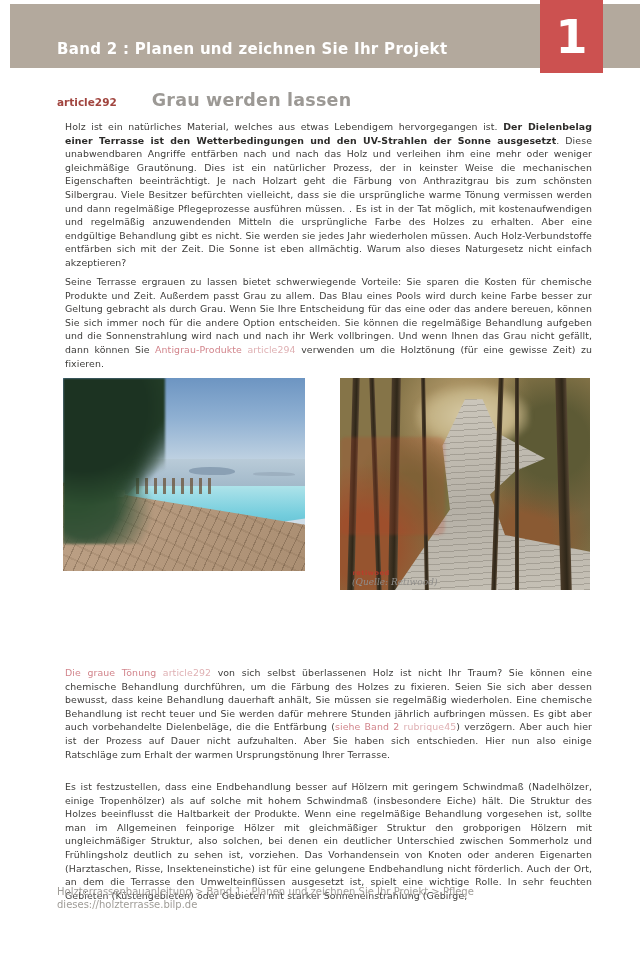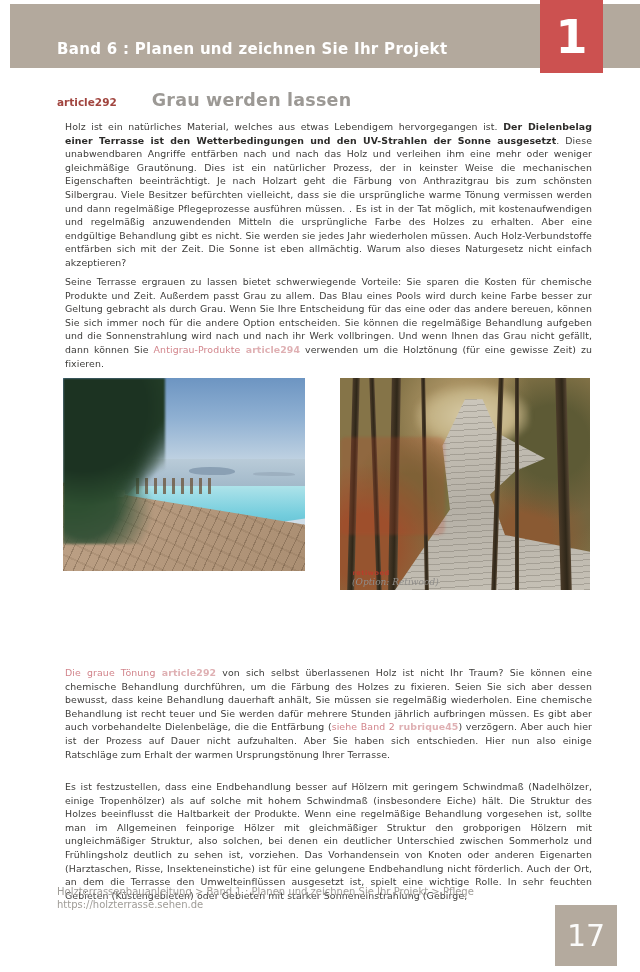--- a/index.html
+++ b/index.html
@@ -17,21 +17,21 @@
   
   .h-row{position:absolute;left:57px;white-space:nowrap;}
   .art-ref{color:#a1453f;font-size:10.5px;font-weight:bold;margin-right:7px;}
   .art-title{color:#9c9995;font-size:17.5px;font-weight:bold;letter-spacing:.2px;margin-left:28px;}
 
   
   .textblock{position:absolute;left:57px;width:527px;font-size:9.4px;line-height:13.6px;
         color:#3d3c3a;text-align:justify;letter-spacing:.1px;margin:8px;}
   .bseg{font-weight:bold;color:#2c2b29;}
   .lnk{color:#d2858c;cursor:pointer;}
-  .ref{color:#dfb0b3;cursor:pointer;font-weight:bold;}
+  .ref{color:#dfb0b3;cursor:pointer;}
 
   
   .figures{position:absolute;left:0;top:378px;width:640px;height:200px;}
   .photo{position:absolute;top:0;overflow:hidden;}
   .photo-left{left:63px;width:242px;height:193px;background:#cfdde8;}
   .pl-sky{position:absolute;left:0;right:0;top:0;height:46%;
         background:linear-gradient(180deg,#6d95c2 0%,#8fb0d2 45%,#c7d7e4 100%);}
   .pl-sea{position:absolute;left:0;right:0;top:42%;height:18%;
         background:linear-gradient(180deg,#b9cbd8,#9cb4c6);}
   .pl-island{position:absolute;left:52%;top:46%;width:46px;height:8px;background:#8aa0b4;
@@ -99,21 +99,21 @@
   .page-box{position:absolute;left:555px;top:905px;width:62px;height:61px;background:#b4aa9e;
         display:flex;align-items:center;justify-content:center;color:rgba(255,255,255,.95);
         font-size:30px;}
 </style>
 </head>
 <body>
 
 <div class="page">
 
   <div class="header-bar">
-    <div class="header-title">Band 6 : Planen und zeichnen Sie Ihr Projekt</div>
+    <div class="header-title">Band 2 : Planen und zeichnen Sie Ihr Projekt</div>
   </div>
   <div class="chapter-box">1</div>
 
   <div class="h-row" style="top:90px;">
     <span class="art-ref">article292</span><span class="art-title">Grau werden lassen</span>
   </div>
 
   <p class="textblock" style="top:112px;"><span>Holz ist ein natürliches Material, welches aus etwas Lebendigem hervorgegangen ist. </span><span class="bseg">Der Dielenbelag einer Terrasse ist den Wetterbedingungen und den UV-Strahlen der Sonne ausgesetzt</span><span>. Diese unabwendbaren Angriffe entfärben nach und nach das Holz und verleihen ihm eine mehr oder weniger gleichmäßige Grautönung. Dies ist ein natürlicher Prozess, der in keinster Weise die mechanischen Eigenschaften beeinträchtigt. Je nach Holzart geht die Färbung von Anthrazitgrau bis zum schönsten Silbergrau. Viele Besitzer befürchten vielleicht, dass sie die ursprüngliche warme Tönung vermissen werden und dann regelmäßige Pflegeprozesse ausführen müssen. . Es ist in der Tat möglich, mit kostenaufwendigen und regelmäßig anzuwendenden Mitteln die ursprüngliche Farbe des Holzes zu erhalten. Aber eine endgültige Behandlung gibt es nicht. Sie werden sie jedes Jahr wiederholen müssen. Auch Holz-Verbundstoffe entfärben sich mit der Zeit. Die Sonne ist eben allmächtig. Warum also dieses Naturgesetz nicht einfach akzeptieren?</span></p>
 
   <p class="textblock" style="top:267px;"><span>Seine Terrasse ergrauen zu lassen bietet schwerwiegende Vorteile: Sie sparen die Kosten für chemische Produkte und Zeit. Außerdem passt Grau zu allem. Das Blau eines Pools wird durch keine Farbe besser zur Geltung gebracht als durch Grau. Wenn Sie Ihre Entscheidung für das eine oder das andere bereuen, können Sie sich immer noch für die andere Option entscheiden. Sie können die regelmäßige Behandlung aufgeben und die Sonnenstrahlung wird nach und nach ihr Werk vollbringen. Und wenn Ihnen das Grau nicht gefällt, dann können Sie </span><span class="lnk">Antigrau-Produkte</span><span class="ref"> article294</span><span> verwenden um die Holztönung (für eine gewisse Zeit) zu fixieren.</span></p>
@@ -136,26 +136,25 @@
       <div class="trunk t3"></div>
       <div class="bw"></div>
       <div class="trunk t4"></div>
       <div class="trunk t5"></div>
       <div class="trunk t6"></div>
       <div class="trunk t7"></div>
       <div class="red-wm"></div>
       <div class="photo-credit">retiwood</div>
     </div>
   </div>
-  <div class="caption">(Option: Retiwood)</div>
+  <div class="caption">(Quelle: Retiwood)</div>
 
 
   <p class="textblock" style="top:658px;"><span class="lnk">Die graue Tönung</span><span class="ref"> article292</span><span> von sich selbst überlassenen Holz ist nicht Ihr Traum? Sie können eine chemische Behandlung durchführen, um die Färbung des Holzes zu fixieren. Seien Sie sich aber dessen bewusst, dass keine Behandlung dauerhaft anhält, Sie müssen sie regelmäßig wiederholen. Eine chemische Behandlung ist recht teuer und Sie werden dafür mehrere Stunden jährlich aufbringen müssen. Es gibt aber auch vorbehandelte Dielenbeläge, die die Entfärbung (</span><span class="lnk">siehe Band 2</span><span class="ref"> rubrique45</span><span>) verzögern. Aber auch hier ist der Prozess auf Dauer nicht aufzuhalten. Aber Sie haben sich entschieden. Hier nun also einige Ratschläge zum Erhalt der warmen Ursprungstönung Ihrer Terrasse.</span></p>
 
   <p class="textblock" style="top:772px;">Es ist festzustellen, dass eine Endbehandlung besser auf Hölzern mit geringem Schwindmaß (Nadelhölzer, einige Tropenhölzer) als auf solche mit hohem Schwindmaß (insbesondere Eiche) hält. Die Struktur des Holzes beeinflusst die Haltbarkeit der Produkte. Wenn eine regelmäßige Behandlung vorgesehen ist, sollte man im Allgemeinen feinporige Hölzer mit gleichmäßiger Struktur den grobporigen Hölzern mit ungleichmäßiger Struktur, also solchen, bei denen ein deutlicher Unterschied zwischen Sommerholz und Frühlingsholz deutlich zu sehen ist, vorziehen. Das Vorhandensein von Knoten oder anderen Eigenarten (Harztaschen, Risse, Insekteneinstiche) ist für eine gelungene Endbehandlung nicht förderlich. Auch der Ort, an dem die Terrasse den Umwelteinflüssen ausgesetzt ist, spielt eine wichtige Rolle. In sehr feuchten Gebieten (Küstengebieten) oder Gebieten mit starker Sonneneinstrahlung (Gebirge,</p>
 
   <div class="footer-text">
     <span>Holzterrassenbauanleitung &gt; Band 1 : Planen und zeichnen Sie Ihr Projekt &gt; Pflege</span>
-    <span class="footer-url">https://holzterrasse.sehen.de</span>
+    <span class="footer-url">dieses://holzterrasse.bilp.de</span>
   </div>
-  <div class="page-box">17</div>
 
 </div>
 
 </body></html>

